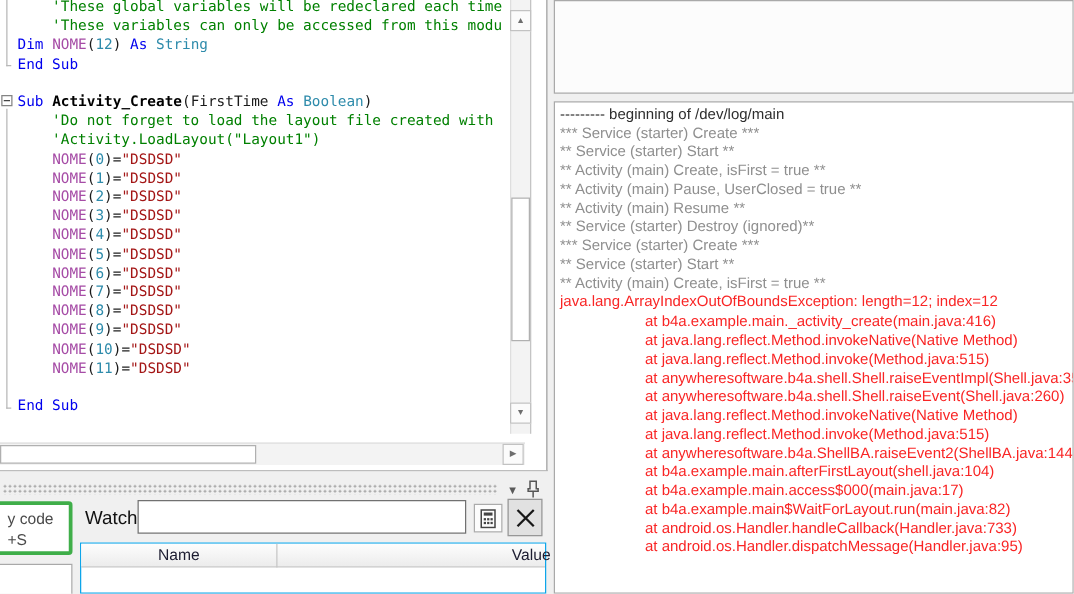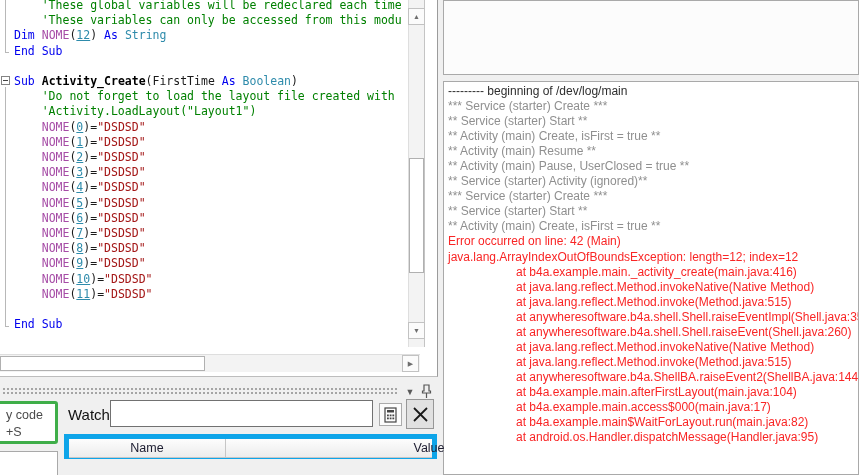--- a/index.html
+++ b/index.html
@@ -13,21 +13,21 @@
   .fold-foot { position:absolute; width:4px; height:1px; background:#b8b8b8; }
   #fold-box { position:absolute; left:1px; top:76px; width:9px; height:9px;
     border:1px solid #848484; background:#fff; }
   #fold-box .minus { position:absolute; left:1px; top:3px; width:5px; height:1px; background:#444; }
   #code-lines { position:absolute; left:14px; top:-2px; font-family:"DejaVu Sans Mono", monospace;
     font-size:11.5px; line-height:15.2px; white-space:pre; color:#000; }
   .tok-comment { color:var(--comment); }
   .tok-kw { color:var(--keyword); }
   .tok-type { color:var(--type); }
   .tok-var { color:var(--variable); }
-  .tok-num { color:var(--number);text-decoration:underline; }
+  .tok-num { color:var(--number); }
   .tok-str { color:var(--string); }
   .tok-subname { color:#000; font-weight:bold; }
   .tok-plain { color:#1a1a1a; }
 
   
   .sb-track-v { position:absolute; left:408px; top:0; width:17px; height:347px;
     background:#f3f3f3; border-left:1px solid #dedede; border-right:1px solid #c4c4c4; }
   .sb-btn { position:absolute; background:#fbfbfb; border:1px solid #c2c2c2;
     color:#6e6e6e; font-size:7px; line-height:15px; text-align:center; }
   #sb-up    { left:408px; top:8px;   width:17px; height:17px; }
@@ -69,22 +69,22 @@
 
   #watch-label { position:absolute; left:68px; top:28px; font-size:15px; color:#111; }
   #watch-input { position:absolute; left:110px; top:22px; width:263px; height:27px;
     border:1px solid #717171; background:#fff; font-size:12px; padding:0 4px;
     font-family:"Liberation Sans", sans-serif; }
   #calc-btn { position:absolute; left:379px; top:25px; width:23px; height:23px;
     background:#fcfcfc; border:1px solid #ababab; display:flex; align-items:center; justify-content:center; }
   #clear-btn { position:absolute; left:406px; top:21px; width:28px; height:30px;
     background:#e1e1e1; border:1px solid #979797; display:flex; align-items:center; justify-content:center; }
 
-  #watch-table { position:absolute; left:64px; top:56px; width:373px; height:25px;
-    background:#fff; border:5px solid #0ea5e9; }
+  #watch-table { position:absolute; left:64px; top:56px; width:373px; height:41px;
+    background:#fff; border:1px solid #0ea5e9; }
   #watch-table .hdr { position:relative; height:19px;
     background:linear-gradient(#fdfdfd,#ececec); border-bottom:1px solid #c6c6c6; }
   .hdr-cell { position:absolute; top:0; height:19px; font-size:12.5px; color:#1c1c30;
     line-height:18px; text-align:center; }
   #hdr-name { left:0; width:157px; border-right:1px solid #c6c6c6; }
   #hdr-value { left:330px; width:60px; text-align:center; }
 </style>
 </head>
 <body>
 
@@ -110,39 +110,39 @@
     <div class="sb-btn" id="sb-right">▶</div>
   </div>
 
   <div id="right-top-panel"></div>
 
   <div id="log-panel">
       <div class="log-line head">--------- beginning of /dev/log/main</div>
       <div class="log-line muted">*** Service (starter) Create ***</div>
       <div class="log-line muted">** Service (starter) Start **</div>
       <div class="log-line muted">** Activity (main) Create, isFirst = true **</div>
+      <div class="log-line muted">** Activity (main) Pause, UserClosed = true **</div>
       <div class="log-line muted">** Activity (main) Resume **</div>
-      <div class="log-line muted">** Activity (main) Pause, UserClosed = true **</div>
-      <div class="log-line muted">** Service (starter) Activity (ignored)**</div>
+      <div class="log-line muted">** Service (starter) Destroy (ignored)**</div>
       <div class="log-line muted">*** Service (starter) Create ***</div>
       <div class="log-line muted">** Service (starter) Start **</div>
       <div class="log-line muted">** Activity (main) Create, isFirst = true **</div>
-      <div class="log-line error">Error occurred on line: 42 (Main)</div>
       <div class="log-line error">java.lang.ArrayIndexOutOfBoundsException: length=12; index=12</div>
       <div class="log-line error-indent">at b4a.example.main._activity_create(main.java:416)</div>
       <div class="log-line error-indent">at java.lang.reflect.Method.invokeNative(Native Method)</div>
       <div class="log-line error-indent">at java.lang.reflect.Method.invoke(Method.java:515)</div>
       <div class="log-line error-indent">at anywheresoftware.b4a.shell.Shell.raiseEventImpl(Shell.java:357)</div>
       <div class="log-line error-indent">at anywheresoftware.b4a.shell.Shell.raiseEvent(Shell.java:260)</div>
       <div class="log-line error-indent">at java.lang.reflect.Method.invokeNative(Native Method)</div>
       <div class="log-line error-indent">at java.lang.reflect.Method.invoke(Method.java:515)</div>
       <div class="log-line error-indent">at anywheresoftware.b4a.ShellBA.raiseEvent2(ShellBA.java:144)</div>
-      <div class="log-line error-indent">at b4a.example.main.afterFirstLayout(main.java:104)</div>
+      <div class="log-line error-indent">at b4a.example.main.afterFirstLayout(shell.java:104)</div>
       <div class="log-line error-indent">at b4a.example.main.access$000(main.java:17)</div>
       <div class="log-line error-indent">at b4a.example.main$WaitForLayout.run(main.java:82)</div>
+      <div class="log-line error-indent">at android.os.Handler.handleCallback(Handler.java:733)</div>
       <div class="log-line error-indent">at android.os.Handler.dispatchMessage(Handler.java:95)</div>
     </div>
 
   <div id="bottom-panel">
     <div id="grip-strip"></div>
     <div id="collapse-btn">▼</div>
     <div id="pin-btn">
       <svg width="13" height="15" viewBox="0 0 13 15">
         <path d="M4 1 h5 v6 h1.5 v2 h-8 v-2 H4 z" fill="none" stroke="#555" stroke-width="1.2"></path>
         <line x1="6.5" y1="9" x2="6.5" y2="14" stroke="#555" stroke-width="1.2"></line>

